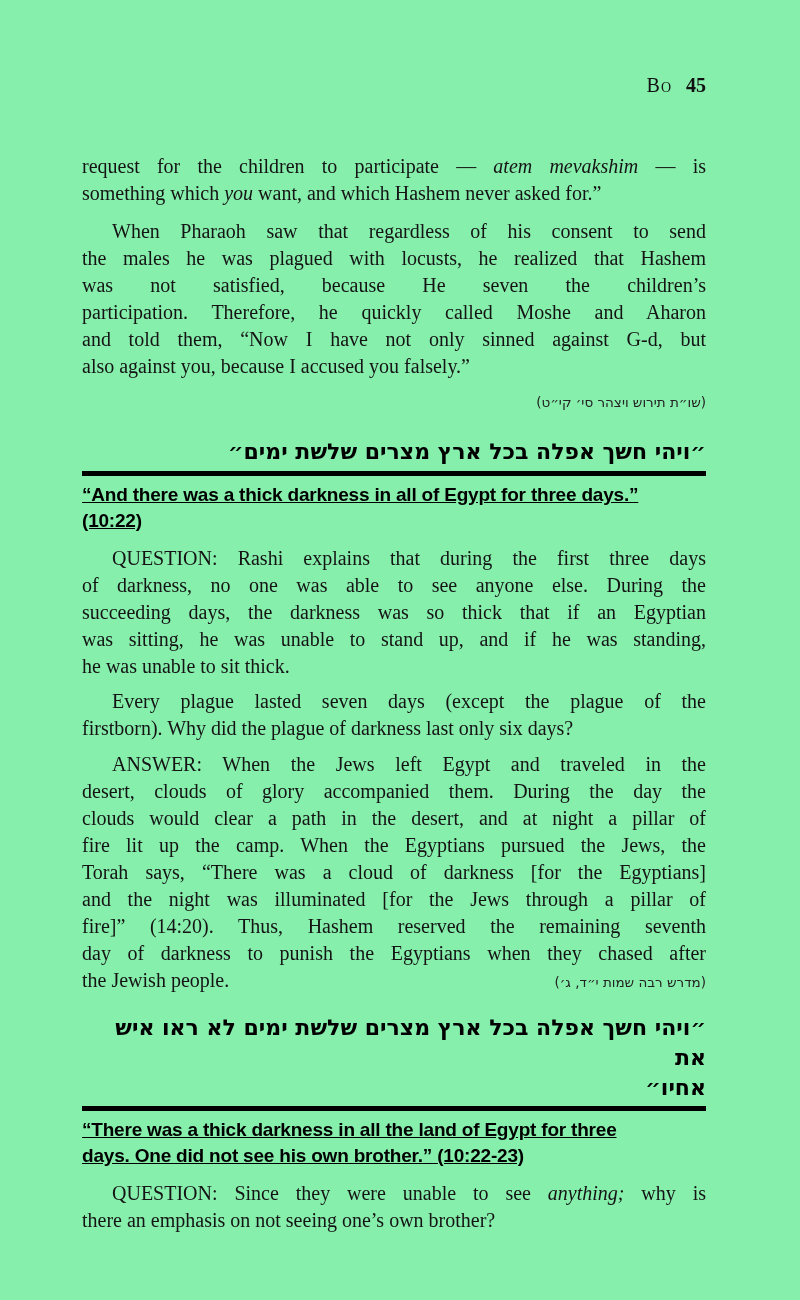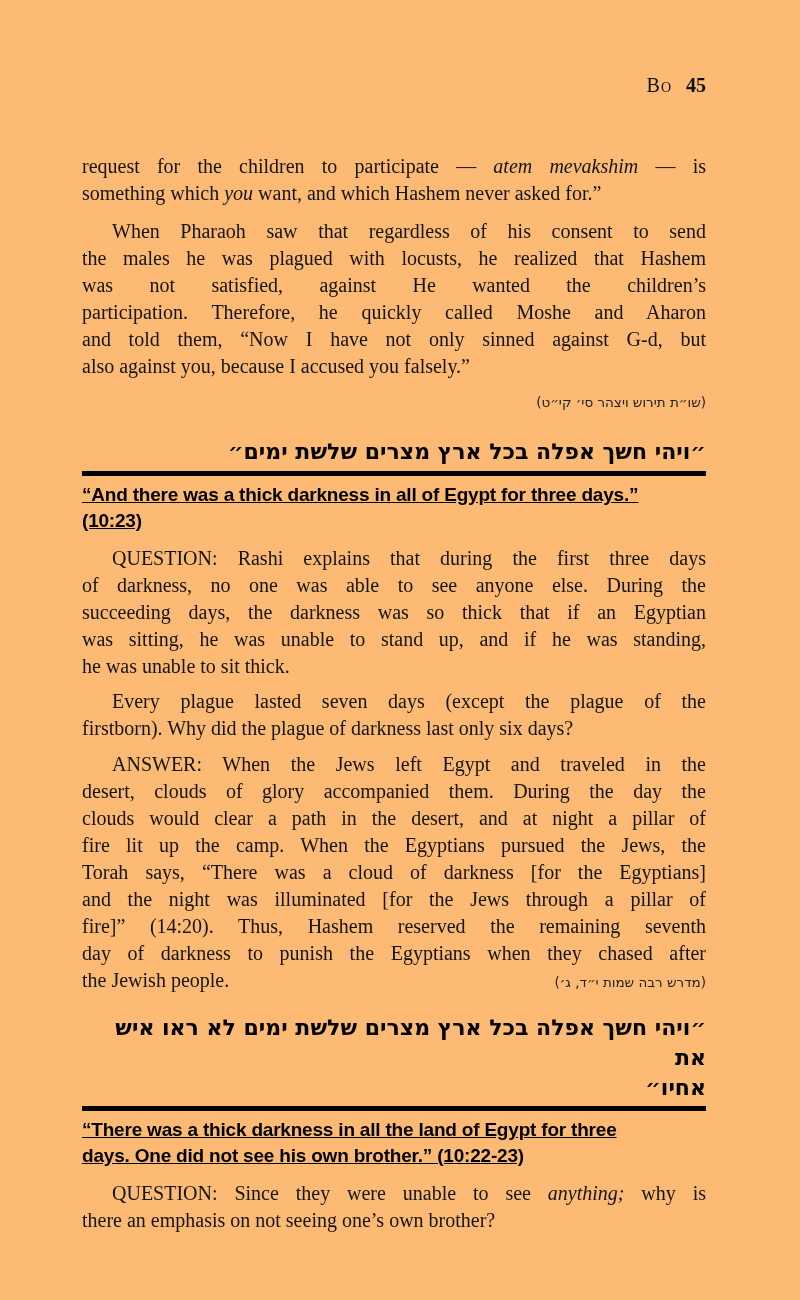--- a/index.html
+++ b/index.html
@@ -1,21 +1,21 @@
 <!DOCTYPE html>
 <html><head>
 <meta charset="utf-8">
 <style>
   * { margin: 0; padding: 0; box-sizing: border-box; }
   html, body { background: #e8e8e8; }
   .page {
     position: relative;
     width: 800px;
     height: 1300px;
-    background: #fdba74;
+    background: #86efac;
     overflow: hidden;
     font-family: "Liberation Serif", serif;
     color: #141414;
   }
   .col {
     position: absolute;
     left: 82px;
     top: 0;
     width: 624px;
   }
@@ -103,37 +103,37 @@
     </div>
 
     <div class="para mt-p1">
         <div class="tl jl">request for the children to participate — <i>atem mevakshim</i> — is</div>
         <div class="tl ll">something which <i>you</i> want, and which Hashem never asked for.”</div>
       </div>
 
     <div class="para mt-p2">
         <div class="tl jl fi">When Pharaoh saw that regardless of his consent to send</div>
         <div class="tl jl">the males he was plagued with locusts, he realized that Hashem</div>
-        <div class="tl jl">was not satisfied, against He wanted the children’s</div>
+        <div class="tl jl">was not satisfied, because He seven the children’s</div>
         <div class="tl jl">participation. Therefore, he quickly called Moshe and Aharon</div>
         <div class="tl jl">and told them, “Now I have not only sinned against G-d, but</div>
         <div class="tl ll">also against you, because I accused you falsely.”</div>
       </div>
 
     <div class="heb-cite mt-c1">(שו״ת תירוש ויצהר סי׳ קי״ט)</div>
 
     <div class="heb-head mt-h1">
         <div class="tl">״ויהי חשך אפלה בכל ארץ מצרים שלשת ימים״</div>
       </div>
 
     <div class="rule mt-bar1"></div>
 
     <div class="en-head mt-e1">
         <div class="tl">“And there was a thick darkness in all of Egypt for three days.”</div>
-        <div class="tl">(10:23)</div>
+        <div class="tl">(10:22)</div>
       </div>
 
     <div class="para mt-q1">
         <div class="tl jl fi">QUESTION: Rashi explains that during the first three days</div>
         <div class="tl jl">of darkness, no one was able to see anyone else. During the</div>
         <div class="tl jl">succeeding days, the darkness was so thick that if an Egyptian</div>
         <div class="tl jl">was sitting, he was unable to stand up, and if he was standing,</div>
         <div class="tl ll">he was unable to sit thick.</div>
       </div>
 

